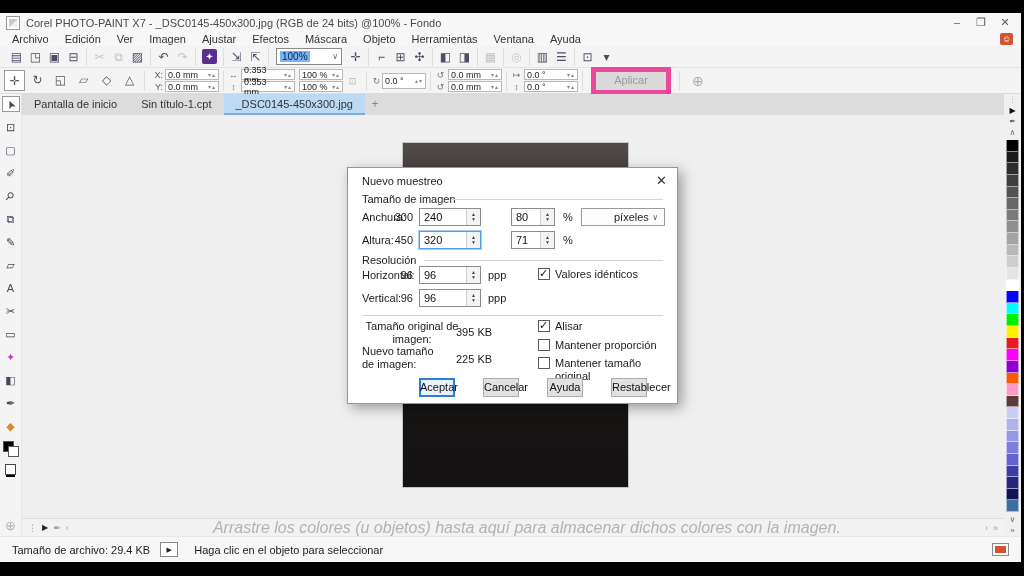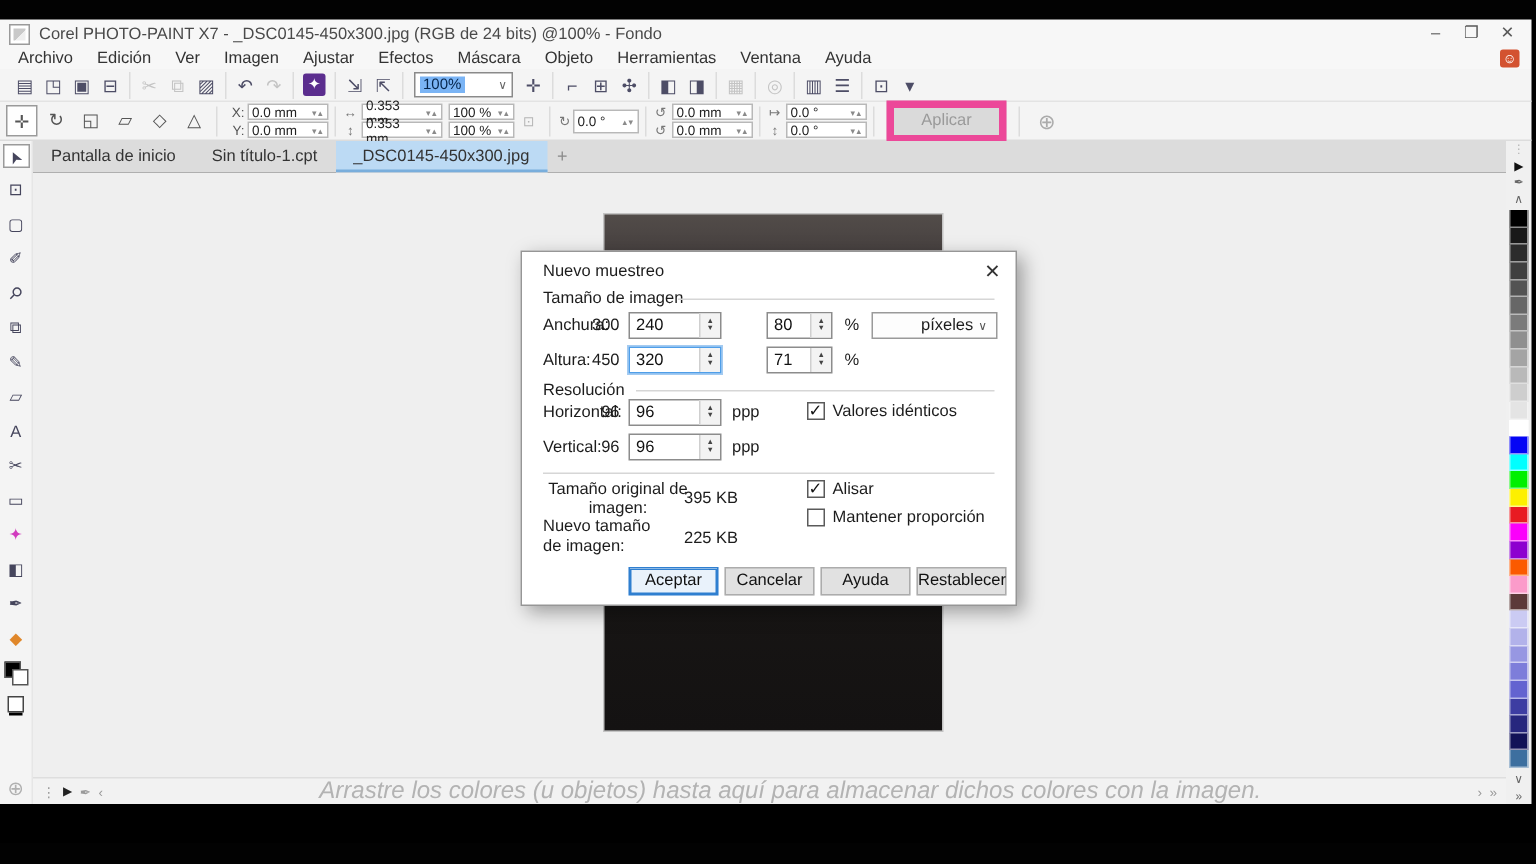--- a/index.html
+++ b/index.html
@@ -111,21 +111,21 @@
   .unit{position:absolute;color:#1c1c1c;}
   .cb{position:absolute;display:flex;align-items:flex-start;gap:5px;}
   .cb .box{width:12px;height:12px;border:1px solid #5a5a5a;background:#fff;position:relative;flex:0 0 auto;box-sizing:border-box;}
   .cb.checked .box::after{content:"✓";position:absolute;left:0;top:-2px;font-size:11px;color:#111;}
   .cb .cb-label{line-height:13px;}
   #dlg-options,#dlg-buttons{position:absolute;inset:0;}
   #dlg-options .cb{left:190px;}
   #dlg-options .cb:nth-child(1){top:152px;}
   #dlg-options .cb:nth-child(2){top:171px;}
   #dlg-options .cb:nth-child(3){top:189px;}
-  .dlg-btn{position:absolute;top:210px;width:60px;height:19px;background:#e1e1e1;border:1px solid #acacac;
+  .dlg-btn{position:absolute;top:210px;width:36px;height:19px;background:#e1e1e1;border:1px solid #acacac;
            text-align:center;line-height:17px;color:#111;box-sizing:border-box;}
   .dlg-btn.default{border:1px solid #2f7fd0;box-shadow:inset 0 0 0 1px #2f7fd0;background:#e9f2fb;}
   #dlg-buttons .dlg-btn:nth-child(1){left:71px;}
   #dlg-buttons .dlg-btn:nth-child(2){left:135px;}
   #dlg-buttons .dlg-btn:nth-child(3){left:199px;}
   #dlg-buttons .dlg-btn:nth-child(4){left:263px;}
   .info-label{position:absolute;left:14px;width:100px;line-height:13px;color:#1c1c1c;}
   .info-val{position:absolute;left:108px;color:#1c1c1c;}
 </style>
 </head>
@@ -395,20 +395,26 @@
   <div class="abs palette-strip">
     <span class="ps-ico">⋮</span>
     <span class="ps-ico play">▶</span>
     <span class="ps-ico">✒</span>
     <span class="ps-ico">‹</span>
     <span class="ps-hint">Arrastre los colores (u objetos) hasta aquí para almacenar dichos colores con la imagen.</span>
     <span class="ps-ico">›</span>
     <span class="ps-ico">»</span>
   </div>
 
+  <div class="abs statusbar">
+    <span class="sb-text">Tamaño de archivo: 29.4 KB</span>
+    <span class="sb-play">▶</span>
+    <span class="sb-hint">Haga clic en el objeto para seleccionar</span>
+    <span class="sb-monitor"></span>
+  </div>
 
   <div class="abs black-bottom"></div>
 
   <div class="abs dialog">
     <span class="dlg-title">Nuevo muestreo</span>
     <span class="dlg-close">✕</span>
 
     <span class="dlg-group" style="top:25px;">Tamaño de imagen</span>
     <div class="dlg-line" style="left:104px;right:14px;top:31px;"></div>
 
@@ -490,20 +496,24 @@
 
     <div id="dlg-options">
         <div class="cb checked">
           <span class="box"></span>
           <span class="cb-label">Alisar</span>
         </div>
         <div class="cb">
           <span class="box"></span>
           <span class="cb-label">Mantener proporción</span>
         </div>
+        <div class="cb">
+          <span class="box"></span>
+          <span class="cb-label">Mantener tamaño original</span>
+        </div>
       </div>
     <div id="dlg-buttons">
         <span class="dlg-btn default">Aceptar</span>
         <span class="dlg-btn">Cancelar</span>
         <span class="dlg-btn">Ayuda</span>
         <span class="dlg-btn">Restablecer</span>
       </div>
   </div>
 
 </div>

